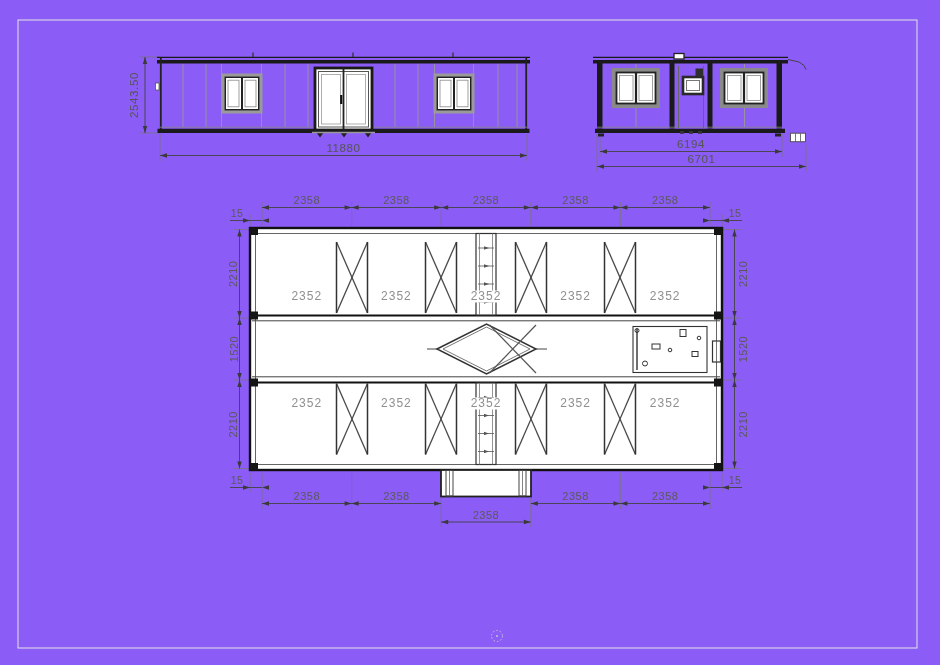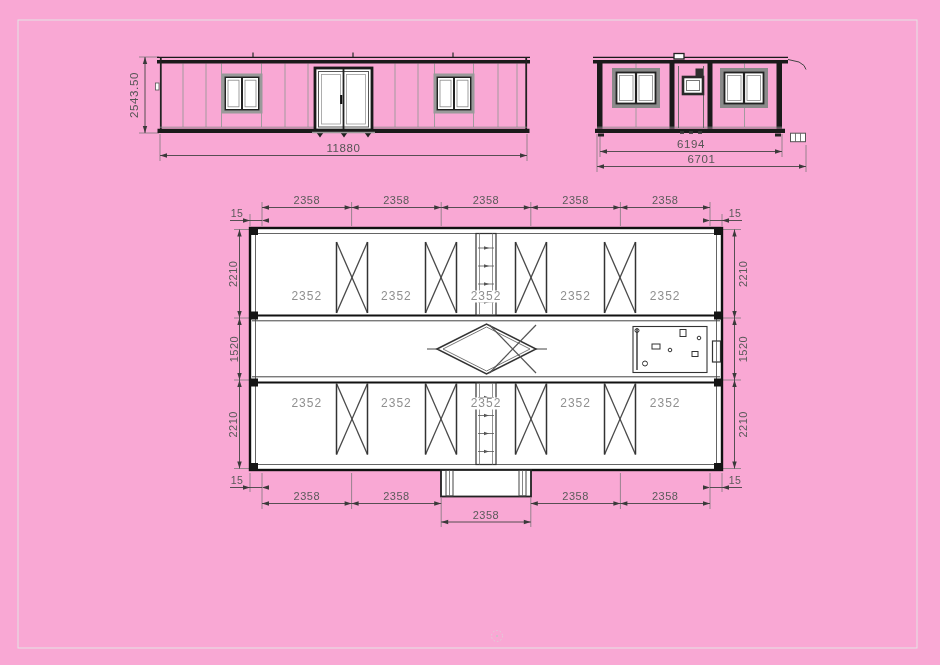--- a/index.html
+++ b/index.html
@@ -1,16 +1,16 @@
 <!DOCTYPE html>
 <html><head>
 <meta charset="utf-8">
 <style>
   html,body{margin:0;padding:0;background:#ffffff;}
-  .sheet{width:940px;height:665px;position:relative;background:#f9a8d4;}
+  .sheet{width:940px;height:665px;position:relative;background:#8b5cf6;}
   svg{display:block;}
   text{font-family:"Liberation Sans", sans-serif;}
   .dim-text{font-size:11px;fill:#5a5a5a;letter-spacing:0.5px;}
   .dim-text-sm{font-size:10.5px;fill:#5a5a5a;letter-spacing:0.4px;}
   .big-dim{font-size:11.5px;fill:#555;letter-spacing:0.6px;}
   .bay-text{font-size:12px;fill:#8f8f8f;letter-spacing:1px;}
   .mid{text-anchor:middle;}
 </style>
 </head>
 <body>

